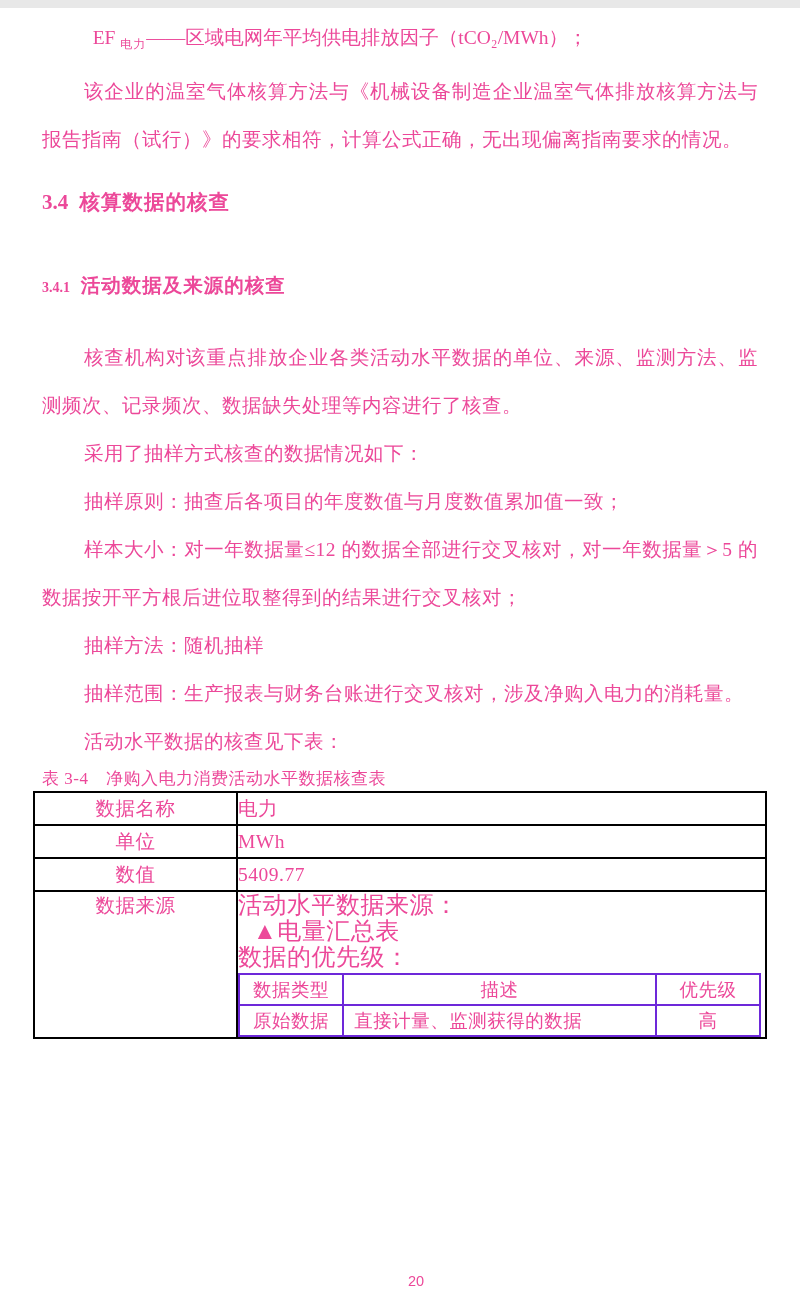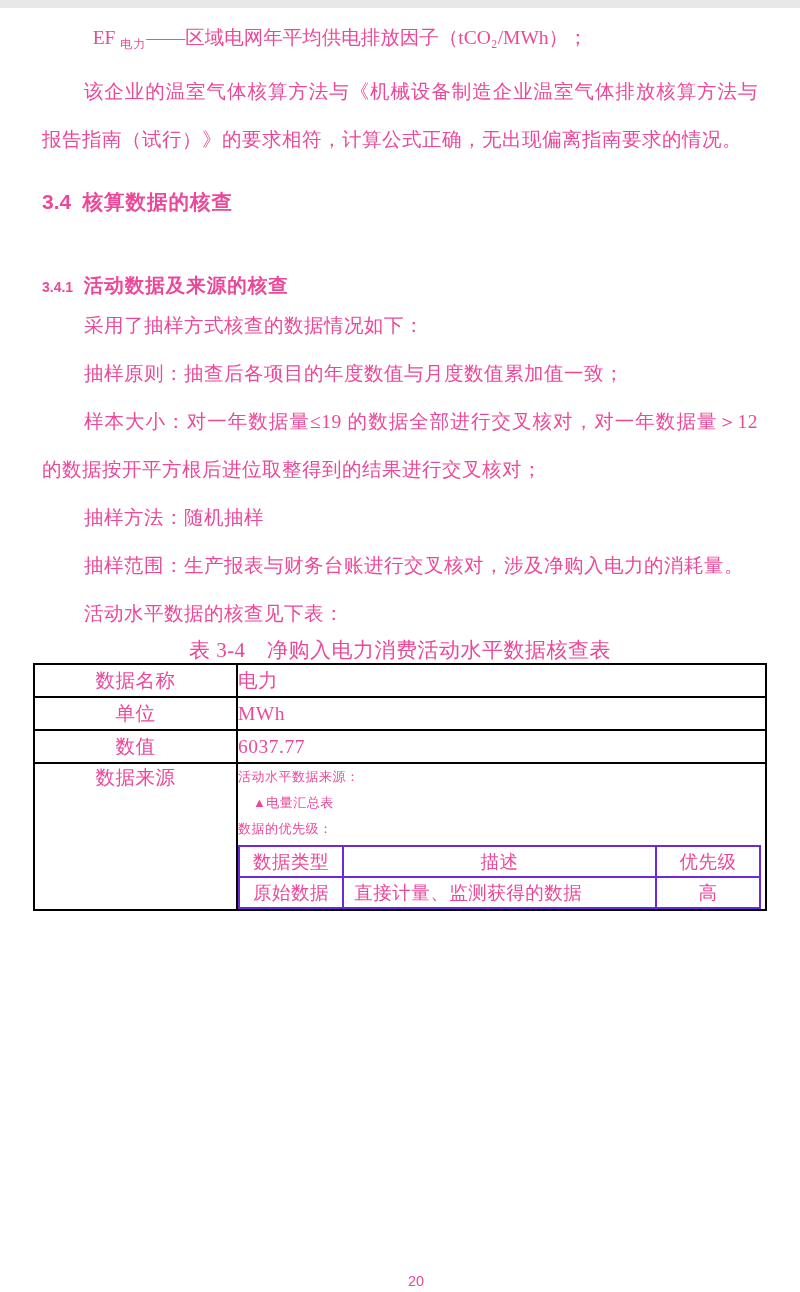--- a/index.html
+++ b/index.html
@@ -38,57 +38,56 @@
   }
   .indent { text-indent: 2.15em; }
   .first-body { margin-top: 31px; }
 
   
   .heading {
     margin: 23px 0 0 0;
     font-weight: bold;
     line-height: 30px;
   }
-  .heading .num { font-family: Liberation Sans, sans-serif; font-size: 21px; }
+  .heading .num { font-family: Liberation Serif, serif; font-size: 21px; }
   .heading .h-title {
     font-family: "Liberation Sans", "DejaVu Sans", sans-serif;
     font-size: 20.5px;
     margin-left: 0.55em;
     letter-spacing: 1px;
   }
   .h-sub { margin-top: 51px; }
   .h-sub .num { font-size: 14px; }
   .h-sub .h-title { font-size: 19.5px; }
 
   
   .caption {
-    font-size: 21px;
+    font-size: 17px;
     line-height: 25px;
-    text-align: center;
     letter-spacing: 0.5px;
   }
 
   
   table.outer {
     width: 734px;
     margin: 0 auto;
     border-collapse: collapse;
     table-layout: fixed;
     font-size: 19.5px;
   }
   table.outer > tbody > tr > td {
     border: 2px solid #000000;
     padding: 0;
     letter-spacing: 0.5px;
   }
   td.rlabel { text-align: center; height: 31px; }
   td.rvalue { padding-left: 12px; height: 31px; }
   td.rlabel-top { text-align: center; vertical-align: top; padding-top: 5px; }
   td.src-cell { vertical-align: top; padding: 3px 8px 6px 12px; }
-  .src-line { font-size: 13px; line-height: 26px; }
+  .src-line { font-size: 24px; line-height: 26px; }
   .src-ind { padding-left: 15px; }
 
   
   table.inner {
     border-collapse: collapse;
     table-layout: fixed;
     width: calc(100% - 4px);
     margin-top: 3px;
     font-size: 18.5px;
   }
@@ -121,23 +120,24 @@
 
     <p class="def-line"><span>EF</span> <span class="sub">电力</span><span>——区域电网年平均供电排放因子（tCO₂/MWh）；</span></p>
 
 
     <p class="para indent">该企业的温室气体核算方法与《机械设备制造企业温室气体排放核算方法与报告指南（试行）》的要求相符，计算公式正确，无出现偏离指南要求的情况。</p>
 
     <p class="heading"><span class="num">3.4</span><span class="h-title">核算数据的核查</span></p>
 
     <p class="heading h-sub"><span class="num">3.4.1</span><span class="h-title">活动数据及来源的核查</span></p>
 
+    <p class="para indent first-body">核查机构对该重点排放企业各类活动水平数据的单位、来源、监测方法、监测频次、记录频次、数据缺失处理等内容进行了核查。</p>
     <p class="para indent">采用了抽样方式核查的数据情况如下：</p>
     <p class="para indent">抽样原则：抽查后各项目的年度数值与月度数值累加值一致；</p>
-    <p class="para indent">样本大小：对一年数据量≤19 的数据全部进行交叉核对，对一年数据量＞12 的数据按开平方根后进位取整得到的结果进行交叉核对；</p>
+    <p class="para indent">样本大小：对一年数据量≤12 的数据全部进行交叉核对，对一年数据量＞5 的数据按开平方根后进位取整得到的结果进行交叉核对；</p>
     <p class="para indent">抽样方法：随机抽样</p>
     <p class="para indent">抽样范围：生产报表与财务台账进行交叉核对，涉及净购入电力的消耗量。</p>
     <p class="para indent">活动水平数据的核查见下表：</p>
 
     <p class="caption">表 3-4　净购入电力消费活动水平数据核查表</p>
   </div>
 
   <table class="outer">
     <colgroup>
         <col style="width:203px">
@@ -147,21 +147,21 @@
       <tr>
         <td class="rlabel">数据名称</td>
         <td class="rvalue">电力</td>
       </tr>
       <tr>
         <td class="rlabel">单位</td>
         <td class="rvalue">MWh</td>
       </tr>
       <tr>
         <td class="rlabel">数值</td>
-        <td class="rvalue">6037.77</td>
+        <td class="rvalue">5409.77</td>
       </tr>
       <tr>
         <td class="rlabel-top">数据来源</td>
         <td class="src-cell">
           <div class="src-line">活动水平数据来源：</div>
           <div class="src-line src-ind">▲电量汇总表</div>
           <div class="src-line">数据的优先级：</div>
           <table class="inner">
             <colgroup>
                 <col style="width:20%">

